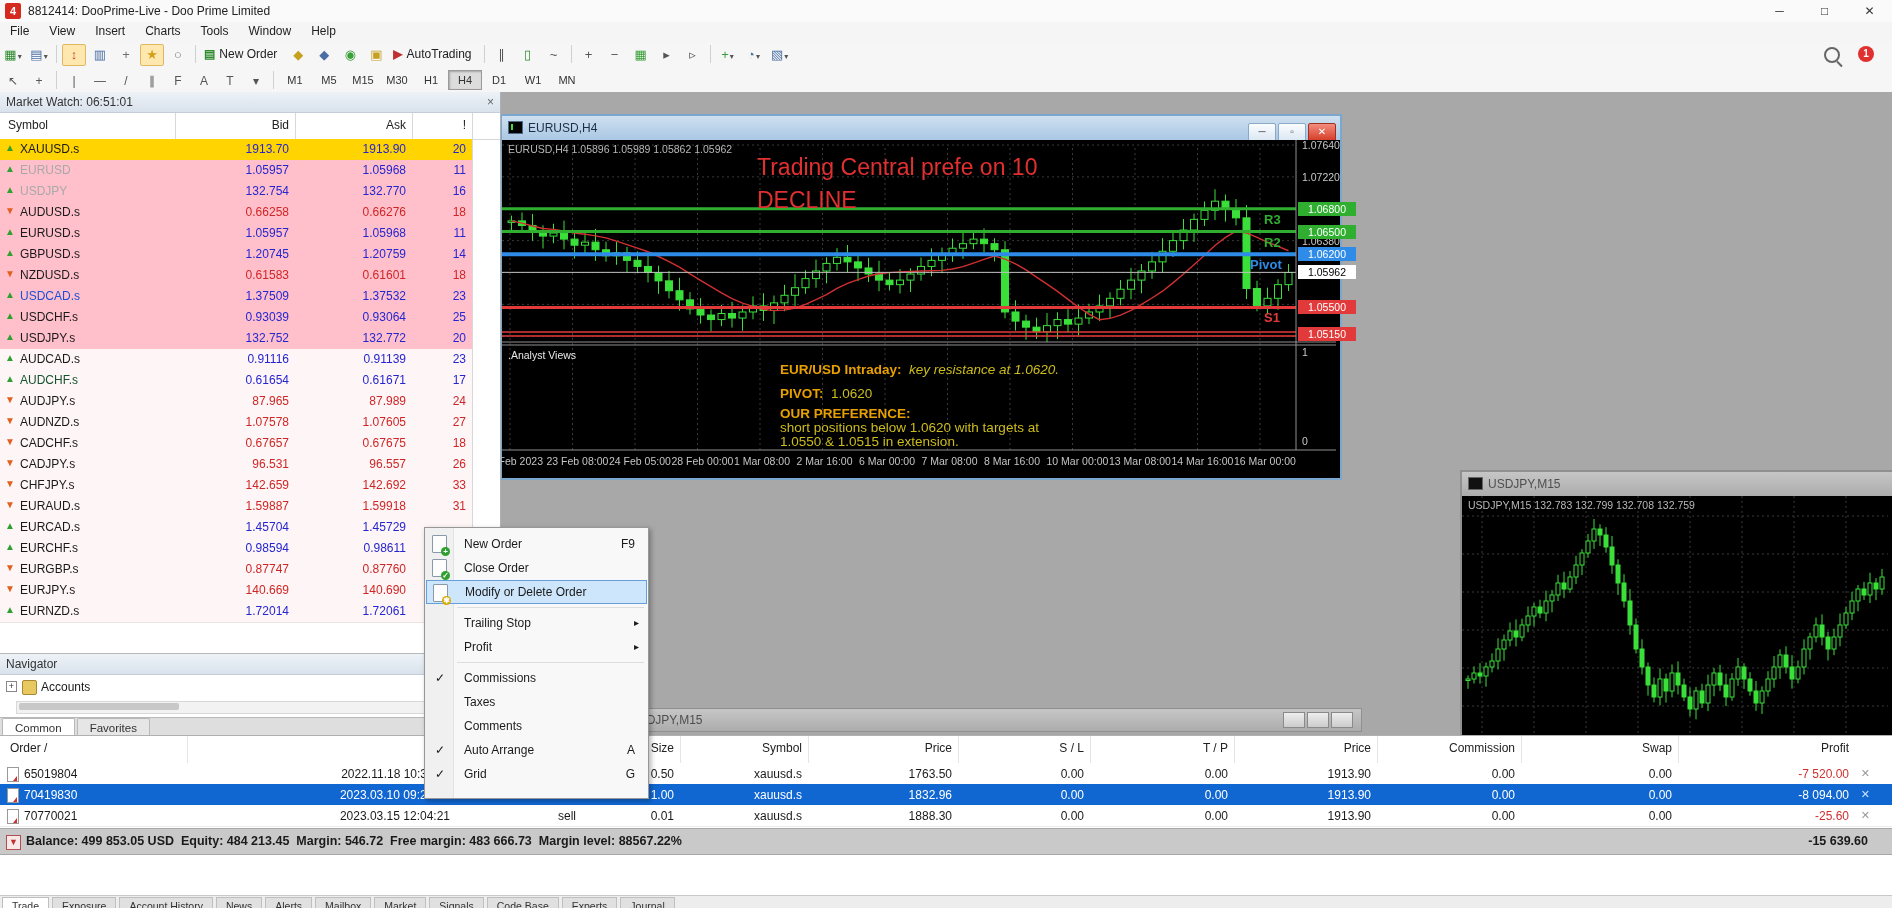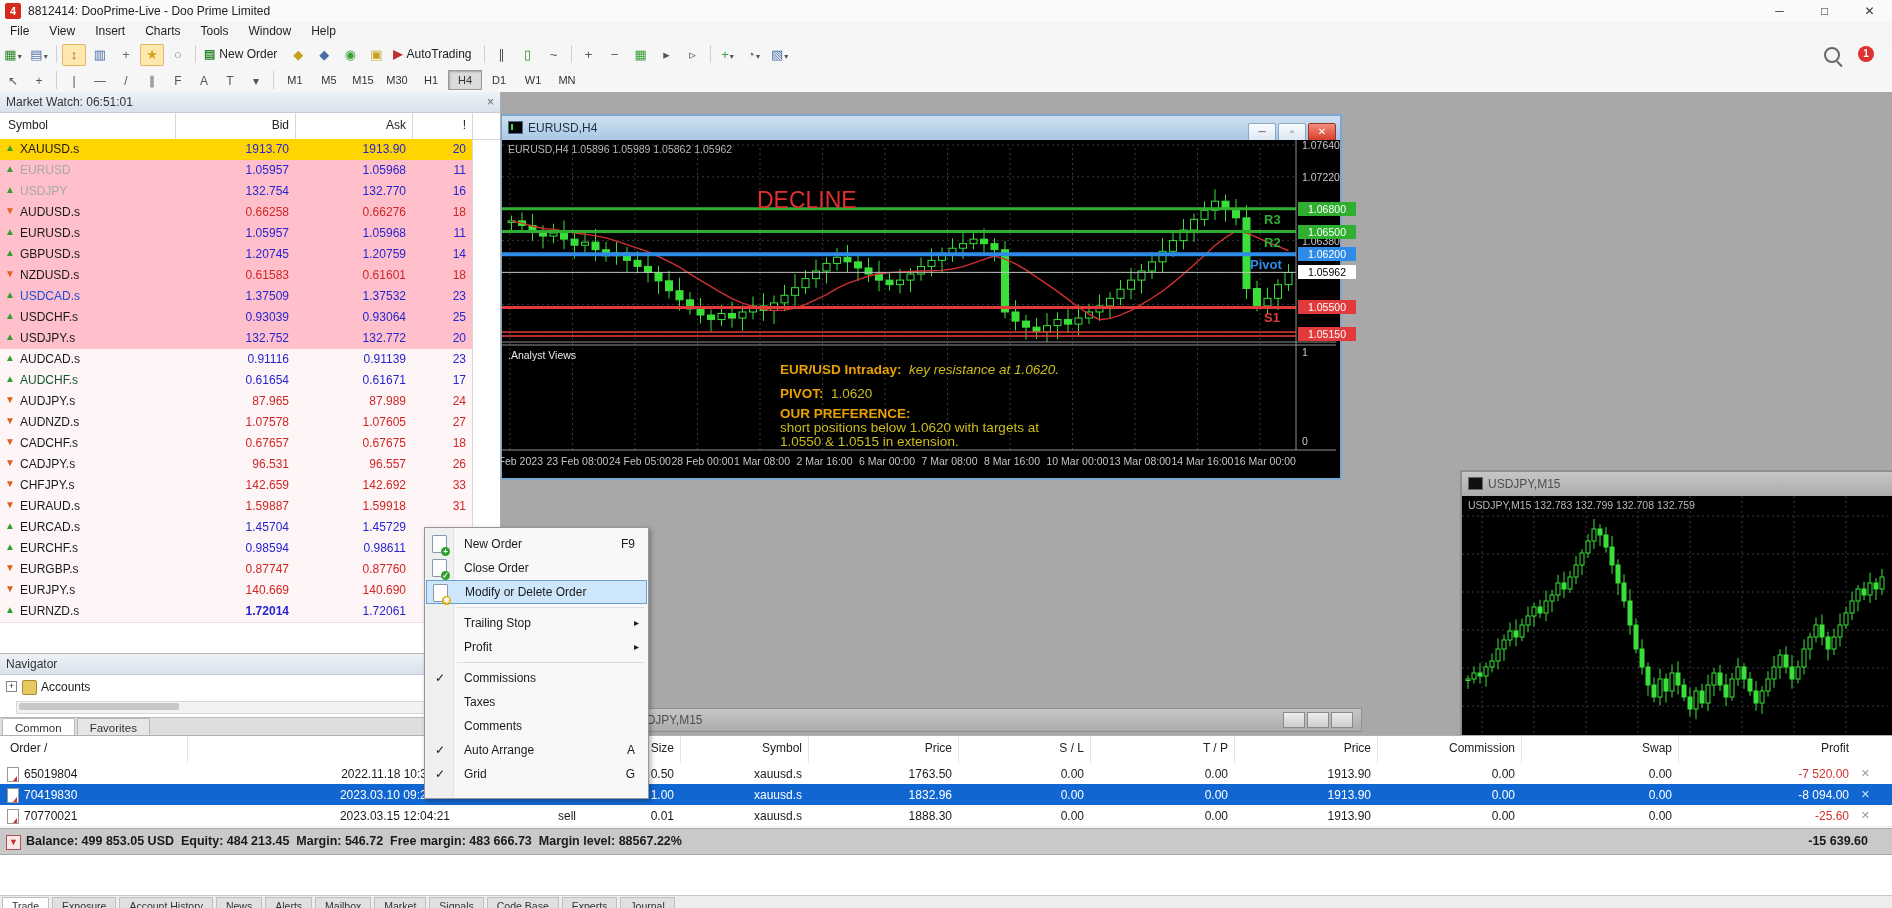--- a/index.html
+++ b/index.html
@@ -305,20 +305,21 @@
         <div class="lvl-lbl" style="left: 762px; top: 71.756px; color: rgb(47, 174, 47);">R3</div>
         <div class="badge" style="left: 796px; top: 84.526px; background: rgb(47, 174, 47); color: rgb(255, 255, 255);">1.06500</div>
         <div class="lvl-lbl" style="left: 762px; top: 94.526px; color: rgb(47, 174, 47);">R2</div>
         <div class="badge" style="left: 796px; top: 107.296px; background: rgb(46, 140, 232); color: rgb(255, 255, 255);">1.06200</div>
         <div class="lvl-lbl" style="left: 748px; top: 117.296px; color: rgb(46, 140, 232);">Pivot</div>
         <div class="badge" style="left: 796px; top: 125.36px; background: rgb(255, 255, 255); color: rgb(0, 0, 0);">1.05962</div>
         <div class="badge" style="left: 796px; top: 160.426px; background: rgb(226, 58, 58); color: rgb(255, 255, 255);">1.05500</div>
         <div class="lvl-lbl" style="left: 762px; top: 170.426px; color: rgb(226, 58, 58);">S1</div>
         <div class="badge" style="left: 796px; top: 186.991px; background: rgb(226, 58, 58); color: rgb(255, 255, 255);">1.05150</div>
         <div style="position: absolute; left: 6px; top: 3px; font-size: 10.5px; color: rgb(184, 184, 184);">EURUSD,H4 1.05896 1.05989 1.05862 1.05962</div>
+        <div style="position: absolute; left: 255px; top: 14px; font-size: 23px; color: rgb(226, 48, 48); white-space: nowrap;">Trading Central prefe on 10</div>
         <div style="position: absolute; left: 255px; top: 47px; font-size: 23px; color: rgb(226, 48, 48); white-space: nowrap;">DECLINE</div>
         <div style="position: absolute; left: 6px; top: 209px; font-size: 10.5px; color: rgb(232, 232, 232);">.Analyst Views</div>
         <div class="an-line abs" style="left: 278px; top: 222px;"><span style="color: rgb(232, 160, 0); font-weight: bold;">EUR/USD Intraday:</span><span style="color: rgb(205, 189, 28); font-style: italic;">  key resistance at 1.0620.</span></div>
         <div class="an-line abs" style="left: 278px; top: 246px;"><span style="color: rgb(232, 160, 0); font-weight: bold;">PIVOT:</span><span style="color: rgb(205, 189, 28);">  1.0620</span></div>
         <div class="an-line abs" style="left: 278px; top: 266px;"><span style="color: rgb(232, 160, 0); font-weight: bold;">OUR PREFERENCE:</span></div>
         <div class="an-line abs" style="left: 278px; top: 280px;"><span style="color: rgb(205, 189, 28);">short positions below 1.0620 with targets at</span></div>
         <div class="an-line abs" style="left: 278px; top: 294px;"><span style="color: rgb(205, 189, 28);">1.0550 &amp; 1.0515 in extension.</span></div>
         <div class="tick-lbl abs" style="left: 800px; top: 206px;">1</div>
         <div class="tick-lbl abs" style="left: 800px; top: 295px;">0</div>
         <div class="date-lbl abs" style="left: -18px; top: 315px;">22 Feb 2023</div>
@@ -667,21 +668,21 @@
       <div style="position: absolute; left: 0px; top: 467px; width: 472px; height: 21px; background: rgb(254, 246, 246); border-bottom: 1px solid rgba(0, 0, 0, 0.07);">
         <span class="down" style="position: absolute; left: 5px; top: 3px; font-size: 10px;">▼</span>
         <span class="mw-cell" style="position: absolute; left: 20px; top: 3px; color: rgb(26, 26, 26);">EURJPY.s</span>
         <span class="mw-cell" style="position: absolute; right: 183px; top: 3px; color: rgb(208, 37, 37);">140.669</span>
         <span class="mw-cell" style="position: absolute; right: 66px; top: 3px; color: rgb(208, 37, 37);">140.690</span>
         <span class="mw-cell" style="position: absolute; right: 6px; top: 3px; color: rgb(208, 37, 37);"></span>
       </div>
       <div style="position: absolute; left: 0px; top: 488px; width: 472px; height: 21px; background: rgb(254, 246, 246); border-bottom: 1px solid rgba(0, 0, 0, 0.07);">
         <span class="up" style="position: absolute; left: 5px; top: 3px; font-size: 10px;">▲</span>
         <span class="mw-cell" style="position: absolute; left: 20px; top: 3px; color: rgb(26, 26, 26);">EURNZD.s</span>
-        <span class="mw-cell" style="position: absolute; right: 183px; top: 3px; color: rgb(37, 37, 208); font-weight: bold;">1.72014</span>
+        <span class="mw-cell" style="position: absolute; right: 183px; top: 3px; color: rgb(37, 37, 208);">1.72014</span>
         <span class="mw-cell" style="position: absolute; right: 66px; top: 3px; color: rgb(37, 37, 208);">1.72061</span>
         <span class="mw-cell" style="position: absolute; right: 6px; top: 3px; color: rgb(37, 37, 208);"></span>
       </div>
       <div class="tabstrip" style="position: absolute; left: 0px; top: 540px; width: 500px; height: 24px;"><span class="tab active">Symbols</span><span class="tab">Tick Chart</span></div>
     </div>
 </div>
 
 <div class="abs" id="nav-panel">
   <div class="panel-title">
     <span>Navigator</span>

